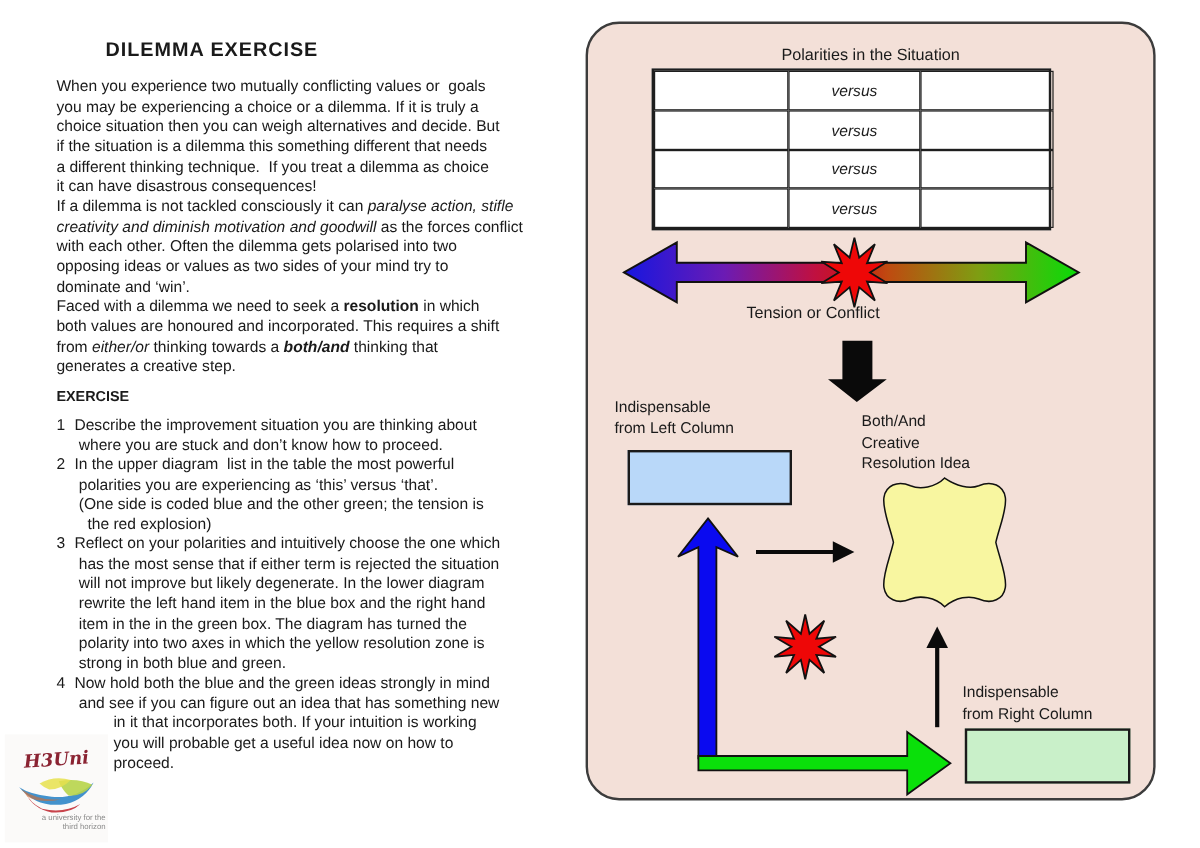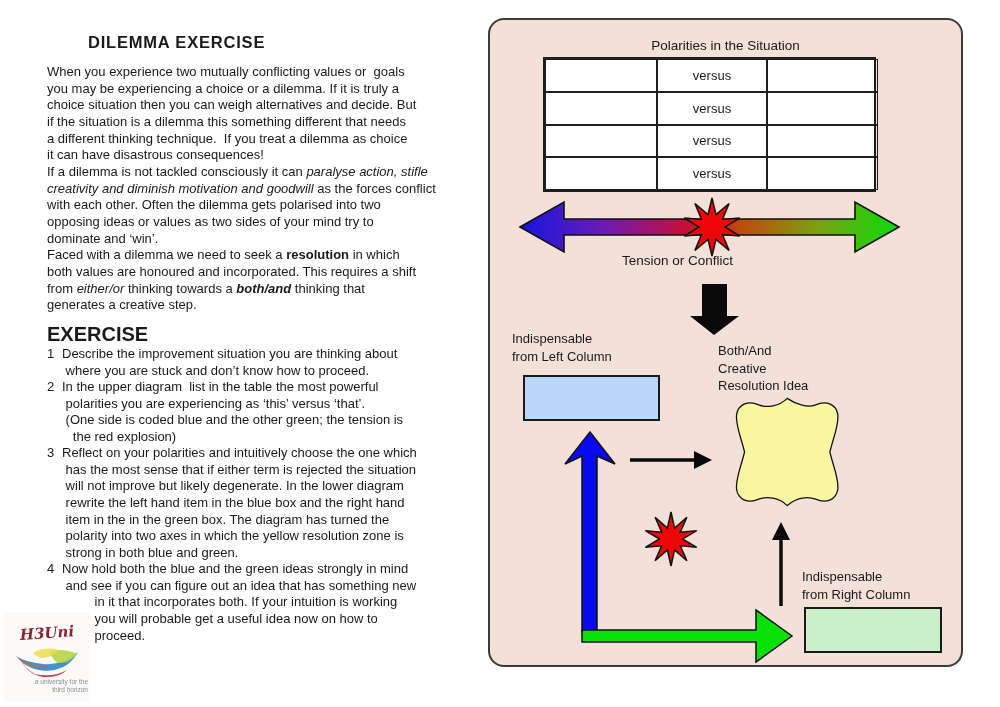--- a/index.html
+++ b/index.html
@@ -5,43 +5,43 @@
   html,body{margin:0;padding:0;background:#ffffff;}
   #page{position:relative;width:1000px;height:707px;background:#fff;overflow:hidden;
         font-family:"Liberation Sans",sans-serif;color:#1a1a1a;}
 
   
   #doc-title{position:absolute;left:88px;top:33px;font-size:16.5px;font-weight:bold;
              letter-spacing:.8px;margin:0;}
   .textblock{position:absolute;left:47px;width:418px;font-size:13px;line-height:16.65px;
              white-space:nowrap;}
   #intro{top:64px;}
-  #exercise-heading{position:absolute;left:47px;top:323px;font-size:20px;font-weight:bold;margin:0;}
+  #exercise-heading{position:absolute;left:47px;top:323px;font-size:12px;font-weight:bold;margin:0;}
   .ex-item{position:absolute;left:47px;width:420px;font-size:13px;line-height:16.65px;}
   .ex-num{position:absolute;left:0;top:0;}
   .ex-lines{display:block;padding-left:15px;white-space:nowrap;}
   #item1{top:346px;} #item2{top:379px;} #item3{top:445px;} #item4{top:561px;}
 
   
   #logo{position:absolute;left:4px;top:612px;width:86px;height:90px;background:#fbfaf9;}
   #logo-word{position:absolute;left:0;right:0;top:12px;text-align:center;
              font-family:"DejaVu Serif",serif;font-style:italic;font-weight:bold;
              font-size:15px;color:#8a2332;transform:rotate(-4deg);}
   #logo-swirl{position:absolute;left:11px;top:32px;}
   #logo-tag{position:absolute;left:0;right:2px;bottom:8px;text-align:right;
             font-size:6.5px;line-height:8px;color:#8a8a8a;}
 
   
   #panel{position:absolute;left:488px;top:18px;width:475px;height:649px;box-sizing:border-box;
-         background:var(--panel_bg,#f3e0d8);border:2.5px solid #3c3c3c;border-radius:16px;}
+         background:var(--panel_bg,#f3e0d8);border:2.5px solid #3c3c3c;border-radius:28px;}
   #panel svg.overlay{position:absolute;left:0;top:0;}
   #panel-title{position:absolute;left:0;top:18px;width:100%;text-align:center;font-size:13.5px;}
   #ptable{position:absolute;left:53px;top:37px;width:333px;height:135px;display:grid;
           grid-template-columns:112px 110px 111px;grid-template-rows:repeat(4,1fr);
-          background:#fff;border:2px solid #1e1e1e;box-sizing:border-box;}
+          background:#fff;border:2px solid #1e1e1e;box-sizing:border-box;font-style:italic;}
   .pcell{border:1px solid #1e1e1e;display:flex;align-items:center;justify-content:center;
          font-size:13px;}
   .plabel{position:absolute;font-size:13px;line-height:17.5px;}
   #tension-label{left:132px;top:232px;width:180px;font-size:13.5px;}
   #leftbox-label{left:22px;top:310px;width:160px;}
   #resolution-label{left:228px;top:322px;width:140px;}
   #rightbox-label{left:312px;top:548px;width:140px;}
   .fillbox{position:absolute;box-sizing:border-box;border:2px solid #1a1a1a;}
   #blue-box{left:33px;top:355px;width:137px;height:46px;background:var(--blue_box,#b9d8f9);}
   #green-box{left:314px;top:587px;width:138px;height:46px;background:var(--green_box,#c9f0c9);}

